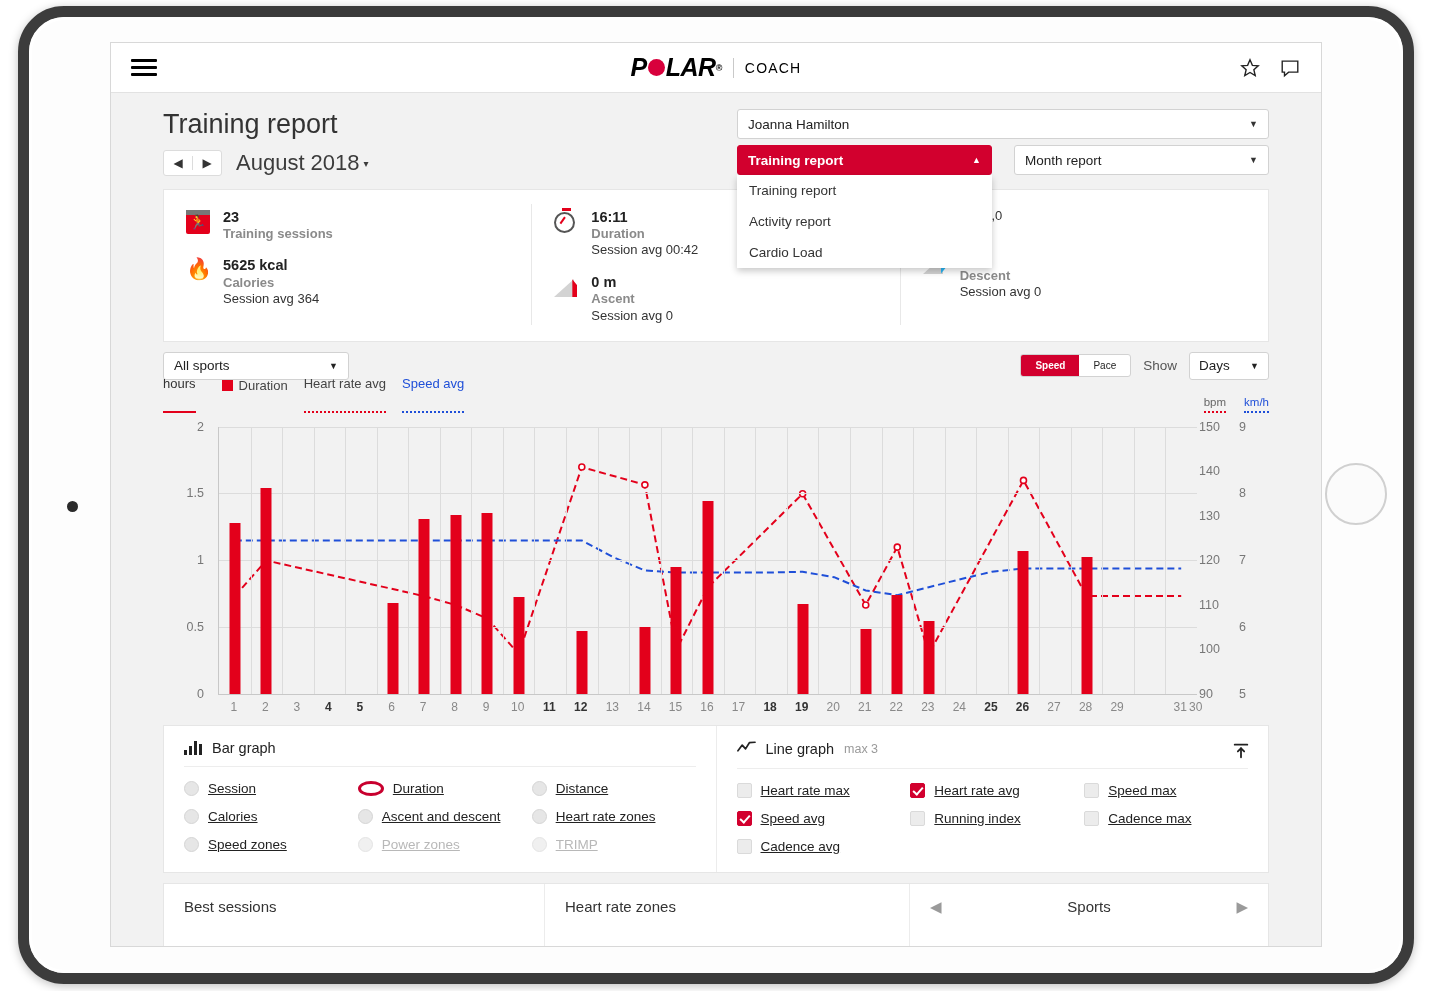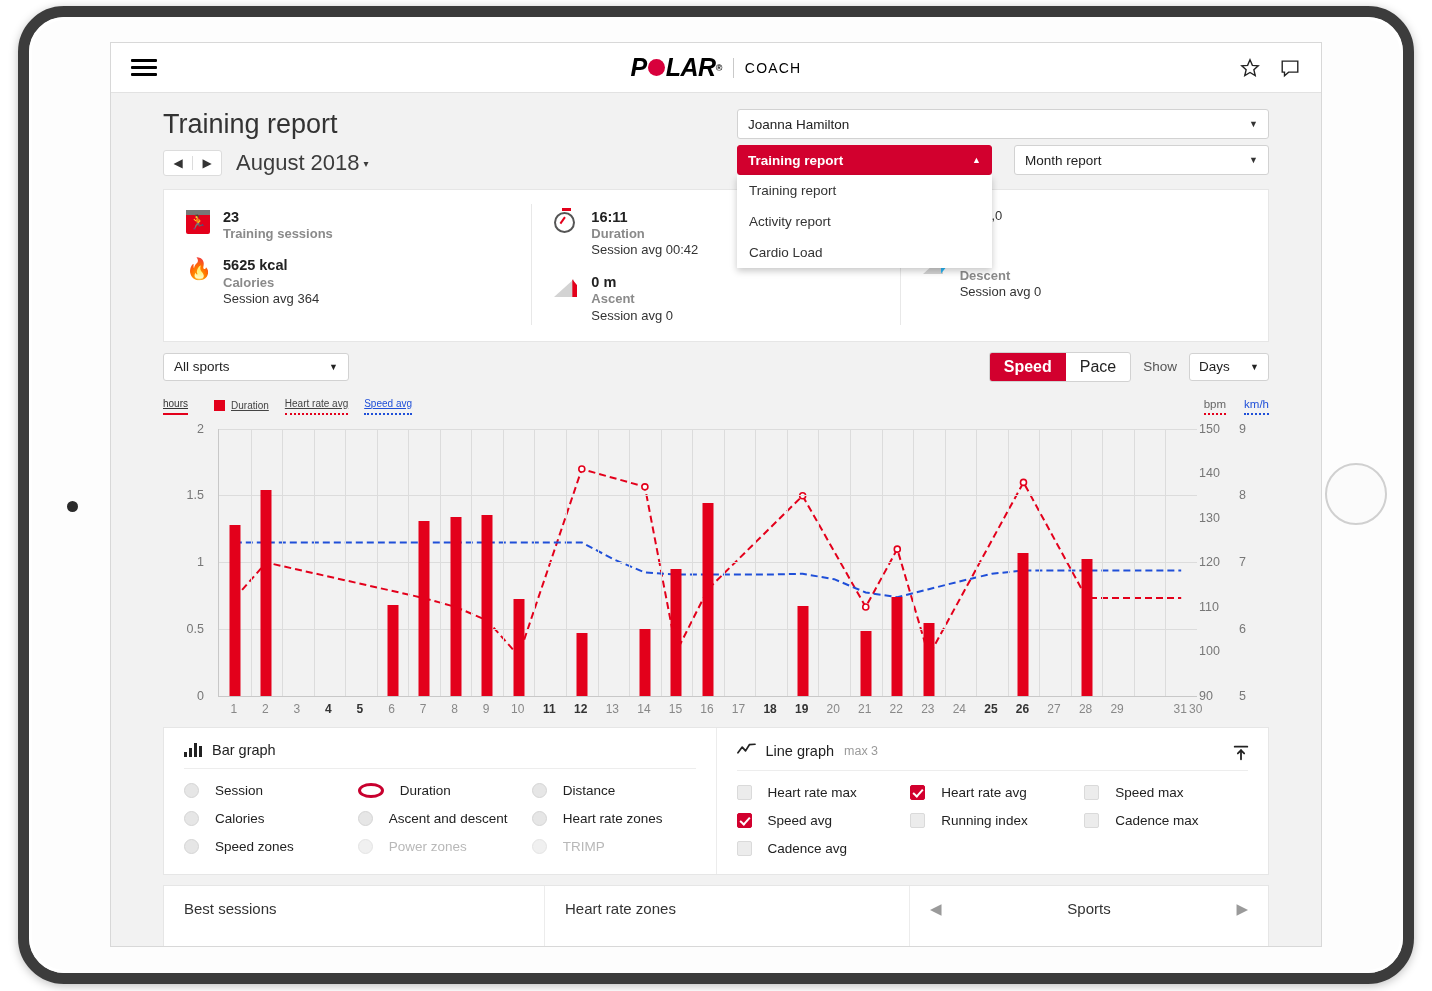--- a/index.html
+++ b/index.html
@@ -219,33 +219,33 @@
   #chart-controls { display:flex; align-items:center; }
   #sport-select {
     background:#fff; border:1px solid #d2d2d2; border-radius:3px;
     width:186px; height:28px;
     display:flex; align-items:center; padding:0 10px;
     font-size:13.5px; color:#222; cursor:pointer;
   }
   #sport-select .caret { margin-left:auto; font-size:9px; }
   #chart-controls-right { margin-left:auto; display:flex; align-items:center; gap:12px; }
   .seg { display:flex; border:1px solid #d2d2d2; border-radius:3px; overflow:hidden; background:#fff; }
-  .seg .opt { padding:5px 14px; font-size:16px; color:#222; cursor:pointer; }
+  .seg .opt { padding:5px 14px; font-size:10px; color:#222; cursor:pointer; }
   .seg .opt.active { background:#d2002e; color:#fff; font-weight:bold; }
   #show-label { font-size:13.5px; color:#555; }
   #days-select {
     background:#fff; border:1px solid #d2d2d2; border-radius:3px;
     width:80px; height:28px; display:flex; align-items:center;
     padding:0 9px; font-size:13.5px; color:#222; cursor:pointer;
   }
   #days-select .caret { margin-left:auto; font-size:9px; }
 
   
   #legend-row { display:flex; align-items:flex-end; margin-top:13px; position:relative; height:20px;}
-  .lg { font-size:10px; color:#444; margin-right:16px; position:relative; padding-bottom:4px;text-decoration:underline; }
+  .lg { font-size:13px; color:#444; margin-right:16px; position:relative; padding-bottom:20px; }
   .lg.hours { color:#333; border-bottom:2.5px solid #e3001b; margin-right:26px; }
   .lg.dur { display:flex; align-items:center; gap:6px; }
   .lg.dur .swatch { width:11px; height:11px; background:#e3001b; display:inline-block; }
   .lg.dotted-red { border-bottom:2.5px dotted #e3001b; }
   .lg.dotted-blue { color:#1f4fd8; border-bottom:2.5px dotted #1f4fd8; }
   #legend-right { margin-left:auto; display:flex; gap:18px; align-items:flex-end; }
   .lg-unit { font-size:11.5px; color:#666; padding-bottom:3px; }
   .lg-unit.red { border-bottom:2.5px dotted #e3001b; }
   .lg-unit.blue { color:#1f4fd8; border-bottom:2.5px dotted #1f4fd8; }
 
@@ -279,21 +279,21 @@
   .opt-half { flex:1; padding:14px 20px 18px 20px; }
   .opt-half + .opt-half { border-left:1px solid #ececec; }
   .opt-head { display:flex; align-items:center; gap:10px; padding-bottom:10px; border-bottom:1px solid #ededed; }
   .opt-head .title { font-size:14.5px; color:#222; }
   .opt-head .max { font-size:12.5px; color:#9a9a9a; }
   .bargraph-icon { display:flex; align-items:flex-end; gap:2px; height:15px; }
   .bargraph-icon i { width:3px; background:#222; display:block; }
   .bargraph-icon i:nth-child(1){height:5px} .bargraph-icon i:nth-child(2){height:9px}
   .bargraph-icon i:nth-child(3){height:14px} .bargraph-icon i:nth-child(4){height:11px}
   .opt-grid { display:grid; grid-template-columns:repeat(3,1fr); gap:13px 10px; margin-top:14px; }
-  .opt-item { display:flex; align-items:center; gap:16px; font-size:13.5px; color:#222; cursor:pointer; }
+  .opt-item { display:flex; align-items:center; gap:9px; font-size:13.5px; color:#222; cursor:pointer;text-decoration:underline; }
   .opt-item.disabled { color:#b8b8b8; cursor:default; }
   .radio {
     width:15px; height:15px; border-radius:50%;
     background:#e6e6e6; border:1px solid #d5d5d5; flex:0 0 15px;
   }
   .radio.sel { background:#fff; border:3px solid #c8002e; }
   .radio.dis { background:#f0f0f0; border-color:#e4e4e4; }
   .cbox {
     width:15px; height:15px; border-radius:2px;
     background:#ececec; border:1px solid #dadada; flex:0 0 15px;

